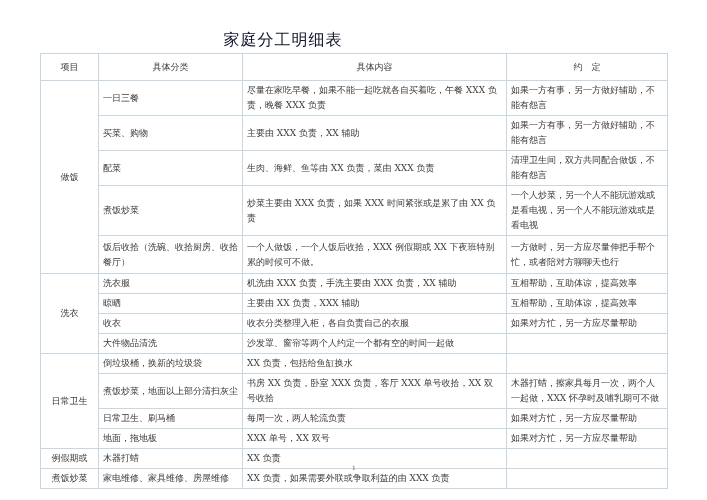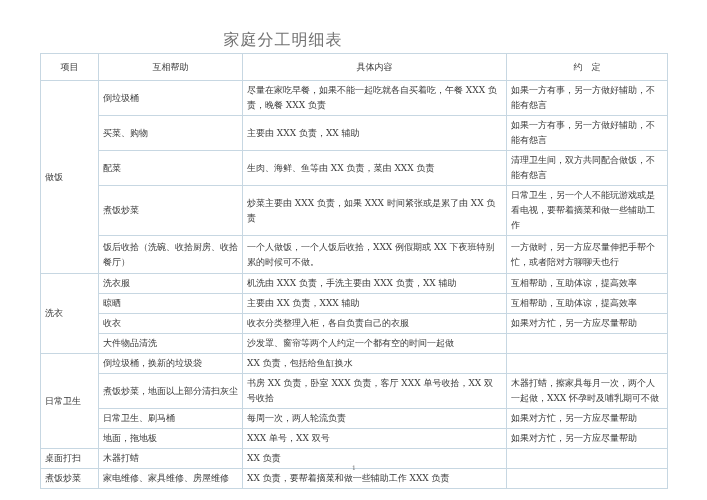--- a/index.html
+++ b/index.html
@@ -15,21 +15,21 @@
       font-family: "DejaVu Serif", "Liberation Serif", serif;
       color: #333333;
     }
     .doc-title {
       position: absolute;
       left: 0;
       top: 30px;
       width: 566px;
       text-align: center;
       font-size: 16px;
-      color: #737373;
+      color: #0f172a;
       letter-spacing: 1px;
     }
     table.duty-table {
       position: absolute;
       left: 40px;
       top: 53px;
       width: 627px;
       border-collapse: collapse;
       table-layout: fixed;
       font-size: 9px;
@@ -42,21 +42,21 @@
       font-weight: normal;
       color: #3a3a3a;
       word-break: break-all;
     }
     table.duty-table th {
       text-align: center;
       height: 22px;
       font-size: 9px;
     }
     td.cat {
-      text-align: left;
+      text-align: center;
     }
     col.c1 { width: 58px; }
     col.c2 { width: 144px; }
     col.c3 { width: 264px; }
     col.c4 { width: 161px; }
     .page-number {
       position: absolute;
       left: 352px;
       top: 464px;
       font-size: 6px;
@@ -71,47 +71,47 @@
 <table class="duty-table">
   <colgroup>
       <col class="c1">
       <col class="c2">
       <col class="c3">
       <col class="c4">
     </colgroup>
   <thead>
     <tr>
       <th>项目</th>
-      <th>互相帮助</th>
+      <th>具体分类</th>
       <th>具体内容</th>
       <th>约　定</th>
     </tr>
   </thead>
   <tbody>
 
     <tr style="height:33px">
       <td class="cat" rowspan="5">做饭</td>
-      <td>倒垃圾桶</td>
+      <td>一日三餐</td>
       <td>尽量在家吃早餐，如果不能一起吃就各自买着吃，午餐 XXX 负责，晚餐 XXX 负责</td>
       <td>如果一方有事，另一方做好辅助，不能有怨言</td>
     </tr>
     <tr style="height:33px">
       <td>买菜、购物</td>
       <td>主要由 XXX 负责，XX 辅助</td>
       <td>如果一方有事，另一方做好辅助，不能有怨言</td>
     </tr>
     <tr style="height:32px">
       <td>配菜</td>
       <td>生肉、海鲜、鱼等由 XX 负责，菜由 XXX 负责</td>
       <td>清理卫生间，双方共同配合做饭，不能有怨言</td>
     </tr>
     <tr style="height:33px">
       <td>煮饭炒菜</td>
       <td>炒菜主要由 XXX 负责，如果 XXX 时间紧张或是累了由 XX 负责</td>
-      <td>日常卫生，另一个人不能玩游戏或是看电视，要帮着摘菜和做一些辅助工作</td>
+      <td>一个人炒菜，另一个人不能玩游戏或是看电视，另一个人不能玩游戏或是看电视</td>
     </tr>
     <tr style="height:38px">
       <td>饭后收拾（洗碗、收拾厨房、收拾餐厅）</td>
       <td>一个人做饭，一个人饭后收拾，XXX 例假期或 XX 下夜班特别累的时候可不做。</td>
       <td>一方做时，另一方应尽量伸把手帮个忙，或者陪对方聊聊天也行</td>
     </tr>
 
     <tr style="height:19px">
       <td class="cat" rowspan="4">洗衣</td>
       <td>洗衣服</td>
@@ -150,28 +150,28 @@
       <td>每周一次，两人轮流负责</td>
       <td>如果对方忙，另一方应尽量帮助</td>
     </tr>
     <tr style="height:19px">
       <td>地面，拖地板</td>
       <td>XXX 单号，XX 双号</td>
       <td>如果对方忙，另一方应尽量帮助</td>
     </tr>
 
     <tr style="height:20px">
-      <td class="cat">桌面打扫</td>
+      <td class="cat">例假期或</td>
       <td>木器打蜡</td>
       <td>XX 负责</td>
       <td></td>
     </tr>
 
     <tr style="height:19px">
       <td class="cat">煮饭炒菜</td>
       <td>家电维修、家具维修、房屋维修</td>
-      <td>XX 负责，要帮着摘菜和做一些辅助工作 XXX 负责</td>
+      <td>XX 负责，如果需要外联或争取利益的由 XXX 负责</td>
       <td></td>
     </tr>
   </tbody>
 </table>
 
 <div class="page-number">1</div>
 
 </body></html>

